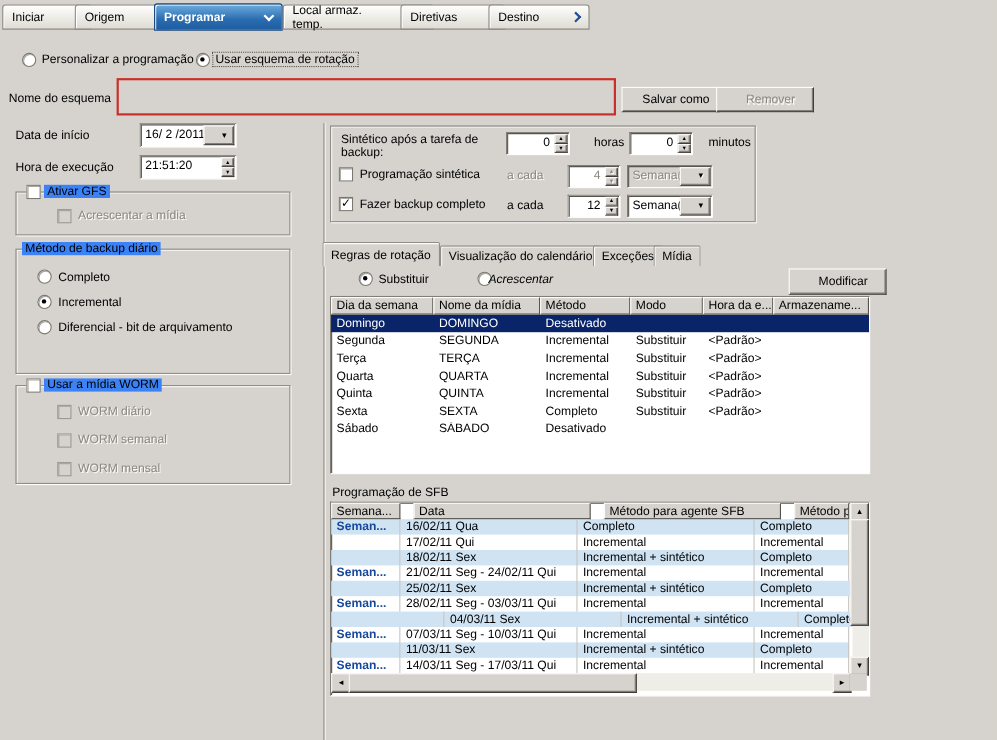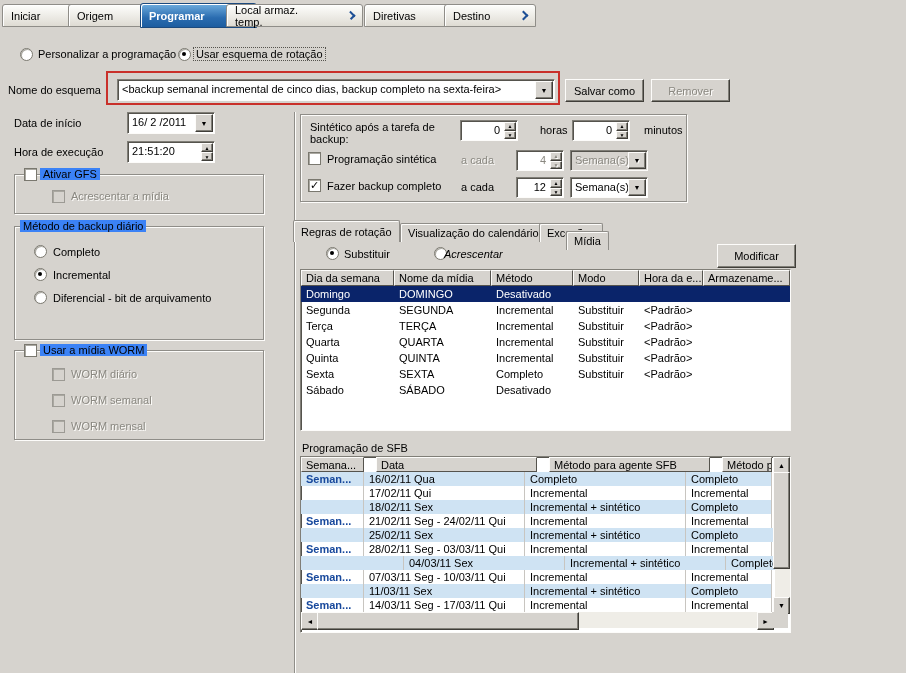--- a/index.html
+++ b/index.html
@@ -24,21 +24,21 @@
   .cb{position:absolute;width:11px;height:11px;background:#fff;border:1px solid #7a786f;
       box-shadow:inset 1px 1px 0 #aaa8a1;font-size:11px;line-height:10px;text-align:center;}
   .cb.disabled{background:#d6d3ce;border-color:#9c9a94;}
   .lab{position:absolute;white-space:nowrap;}
   .dis{color:#8a8881;text-shadow:1px 1px 0 #fdfcfa;}
   .focus-dotted{outline:1px dotted #55534d;padding:0 2px;}
 
   .sunken{background:#fff;border:1px solid;border-color:#807e77 #fdfcfa #fdfcfa #807e77;
           box-shadow:inset 1px 1px 0 #55534d;}
   .btn{background:#d6d3ce;border:1px solid;border-color:#fdfcfa #403e39 #403e39 #fdfcfa;
-       box-shadow:inset -1px -1px 0 #807e77;display:flex;align-items:center;justify-content:center;cursor:pointer;}
+       box-shadow:inset -1px -1px 0 #807e77;display:flex;align-items:center;justify-content:center;cursor:pointer;padding-left:10px;}
   .field-text{position:absolute;left:4px;top:3px;white-space:nowrap;}
   .combo-arrow{position:absolute;right:1px;top:1px;bottom:1px;width:16px;font-size:7px;color:#000;}
   .spin{position:absolute;right:1px;top:1px;bottom:1px;width:12px;display:flex;flex-direction:column;}
   .spin .btn{flex:1;font-size:5px;line-height:4px;padding:0;}
   .rnum{position:absolute;right:17px;top:3px;}
 
   .groupbox{position:absolute;border:1px solid #8f8d88;box-shadow:inset 1px 1px 0 #fdfcfa,1px 1px 0 #fdfcfa;}
   .gb-chip{background:#3b82f6;padding:0 3px;}
 
   .hl-red{position:absolute;border:2px solid #c9302a;}
@@ -86,44 +86,40 @@
     <span class="chev"></span>
   </div>
   <div class="wtab" style="left:68px;width:69px;">
     <span>Origem</span>
     <span class="chev"></span>
   </div>
   <div class="wtab active" style="left:140px;width:99px;">
     <span>Programar</span>
     <span class="chev down"></span>
   </div>
-  <div class="wtab" style="left:226px;width:119px;gap:36px;">
+  <div class="wtab" style="left:257px;width:119px;gap:36px;">
     <span>Local armaz. temp.</span>
     <span class="chev"></span>
   </div>
   <div class="wtab" style="left:364px;width:77px;">
     <span>Diretivas</span>
     <span class="chev"></span>
   </div>
   <div class="wtab" style="left:444px;width:74px;">
     <span>Destino</span>
     <span class="chev"></span>
   </div>
 
   <span class="radio" style="left:20px;top:48px;"></span>
   <span class="lab" style="left:38px;top:48px;">Personalizar a programação</span>
   <span class="radio sel" style="left:178px;top:48px;"></span>
   <span class="lab focus-dotted" style="left:194px;top:48px;">Usar esquema de rotação</span>
 
   <span class="lab" style="left:8px;top:84px;">Nome do esquema</span>
   <div class="hl-red" style="left:106px;top:71px;width:450px;height:30px;"></div>
-  <div class="abs sunken" style="left:117px;top:79px;width:436px;height:20px;">
-    <span class="field-text">&lt;backup semanal incremental de cinco dias, backup completo na sexta-feira&gt;</span>
-    <div class="btn combo-arrow">▼</div>
-  </div>
   <div class="abs btn" style="left:565px;top:79px;width:77px;height:21px;">
     <span>Salvar como</span>
   </div>
   <div class="abs btn dis" style="left:651px;top:79px;width:77px;height:21px;">
     <span>Remover</span>
   </div>
 
   <span class="lab" style="left:14px;top:117px;">Data de início</span>
   <div class="abs sunken" style="left:127px;top:112px;width:86px;height:20px;">
     <span class="field-text">16/ 2 /2011</span>
@@ -216,21 +212,21 @@
 
   <div class="ptab" style="left:293px;top:220px;height:21px;">
     <span>Regras de rotação</span>
   </div>
   <div class="ptab" style="left:400px;top:223px;height:18px;">
     <span>Visualização do calendário</span>
   </div>
   <div class="ptab" style="left:539px;top:223px;height:18px;">
     <span>Exceções</span>
   </div>
-  <div class="ptab" style="left:566px;top:223px;height:18px;margin-top:8px;">
+  <div class="ptab" style="left:594px;top:223px;height:18px;">
     <span>Mídia</span>
   </div>
 
   <span class="radio sel" style="left:326px;top:247px;"></span>
   <span class="lab" style="left:344px;top:248px;">Substituir</span>
   <span class="radio" style="left:434px;top:247px;"></span>
   <span class="lab" style="left:444px;top:248px;font-style:italic;">Acrescentar</span>
   <div class="abs btn" style="left:717px;top:244px;width:77px;height:22px;">
     <span>Modificar</span>
   </div>

